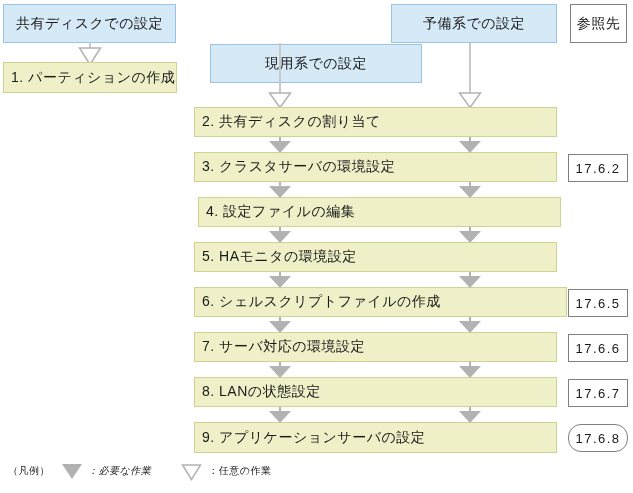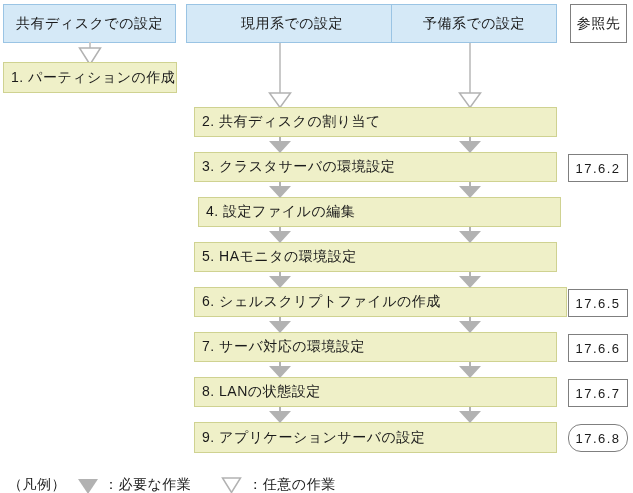--- a/index.html
+++ b/index.html
@@ -26,39 +26,39 @@
     display:flex;align-items:center;justify-content:center;
     font-size:13px;letter-spacing:1.5px;
   }
   .vline{position:absolute;width:2px;background:#c9c9c9;}
   .farrow{position:absolute;width:22px;display:flex;flex-direction:column;align-items:center;}
   .farrow .stem{width:2px;height:4px;background:#b2b2b2;}
   .farrow .tri{width:0;height:0;border-left:11px solid transparent;border-right:11px solid transparent;border-top:12px solid #b2b2b2;}
   .oarrow{position:absolute;}
   .legend{
     position:absolute;left:8px;top:464px;height:22px;
-    display:flex;align-items:flex-end;font-size:14px;letter-spacing:0.5px;margin-top:8px;
+    display:flex;align-items:flex-start;font-size:10px;letter-spacing:0.5px;
   }
   .legend .t{margin-right:12px;}
   .ltri-filled{
     width:0;height:0;border-left:10px solid transparent;border-right:10px solid transparent;
     border-top:15px solid #b2b2b2;margin-right:6px;
   }
-  .lbl-req{margin-right:30px;}
+  .lbl-req{margin-right:30px;font-style:italic;}
   .ltri-hollow{margin-right:6px;}
 </style>
 </head>
 <body>
 
 <div class="canvas">
 
   <div class="hdr hdr-blue" style="left:3px;width:173px;">
     <span>共有ディスクでの設定</span>
   </div>
-  <div class="hdr hdr-blue" style="left:186px;width:212px;">
+  <div class="hdr hdr-blue" style="left:210px;width:212px;margin-top:40px;">
     <span>現用系での設定</span>
   </div>
   <div class="hdr hdr-blue" style="left:391px;width:166px;">
     <span>予備系での設定</span>
   </div>
   <div class="hdr hdr-ref" style="left:570px;width:57px;">
     <span>参照先</span>
   </div>
 
   <div class="vline" style="left:89px;top:42px;height:6px;"></div>

